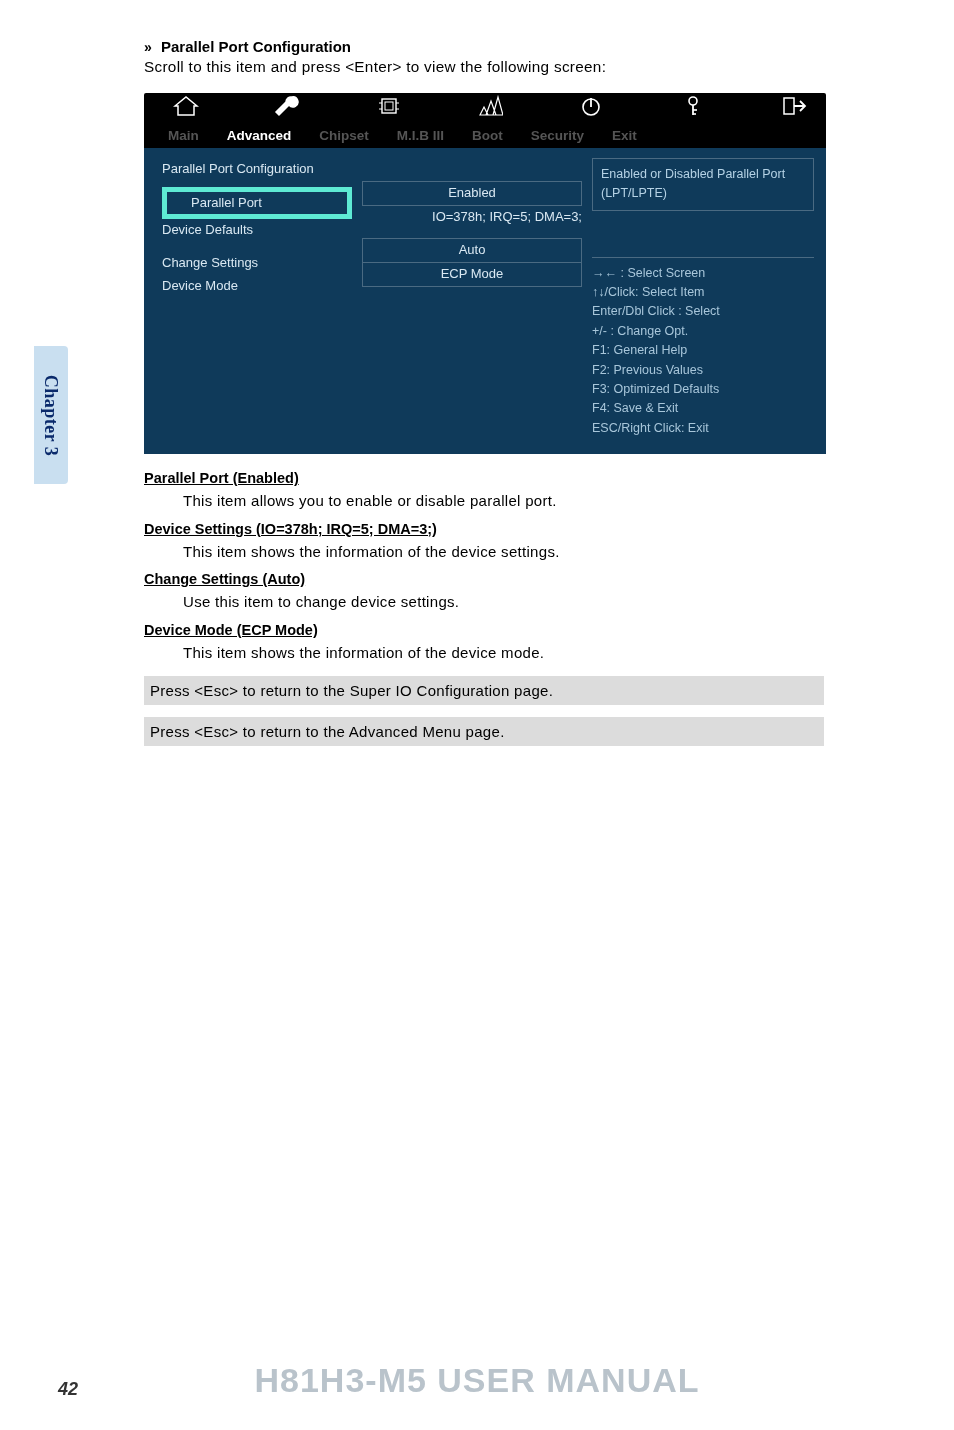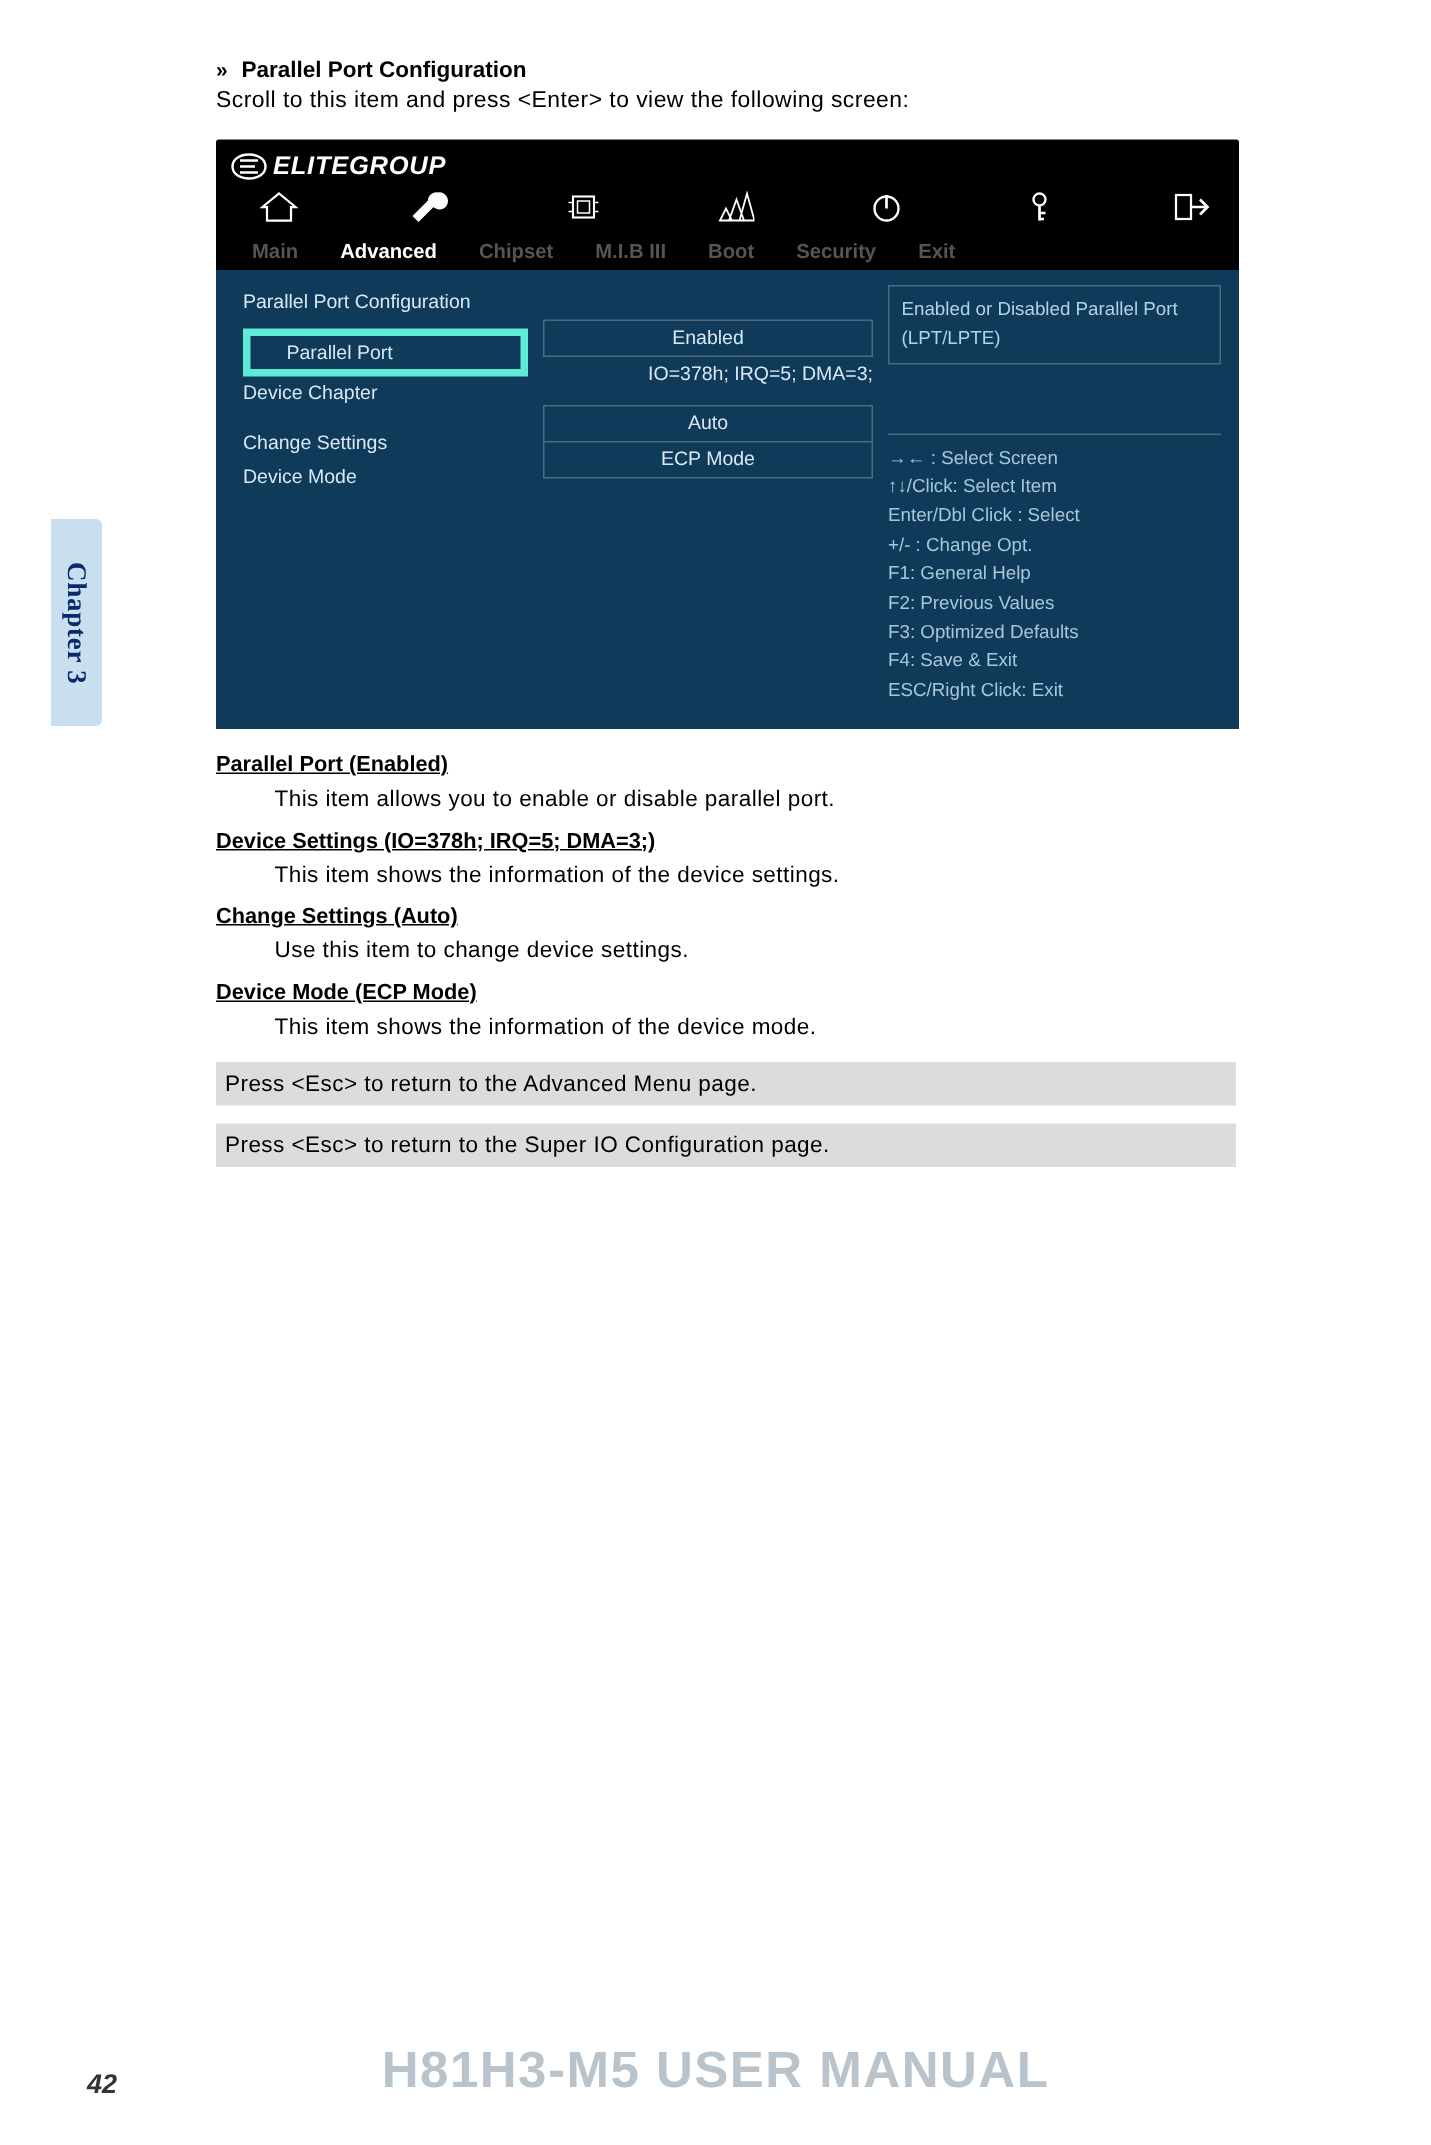--- a/index.html
+++ b/index.html
@@ -204,28 +204,20 @@
   <div class="content">
     <div>
       <span class="section-title">
         <span class="chevrons">»</span>
         <span>Parallel Port Configuration</span>
       </span>
     </div>
     <div class="body-text">Scroll to this item and press &lt;Enter&gt; to view the following screen:</div>
 
     <div class="bios-window">
-      <div class="bios-header-row">
-        <div class="logo-text">
-          <svg width="24" height="18" viewBox="0 0 24 18">
-              <path d="M1 9 C1 4 6 1 12 1 C18 1 23 4 23 9 C23 14 18 17 12 17 C6 17 1 14 1 9 Z M6 5 L18 5 M6 9 L16 9 M6 13 L18 13" stroke="#fff" stroke-width="1.6" fill="none"></path>
-            </svg>
-          <span>ELITEGROUP</span>
-        </div>
-      </div>
       <div class="icon-row">
         <div class="icon-cell">
           <svg width="26" height="22" viewBox="0 0 26 22">
               <path d="M2 11 L13 2 L24 11 L21 11 L21 20 L5 20 L5 11 Z" stroke="#fff" stroke-width="1.5" fill="none"></path>
             </svg>
         </div>
         <div class="icon-cell">
           <svg width="26" height="22" viewBox="0 0 26 22">
               <path d="M18 2 a5 5 0 1 1 -3 8 L5 20 L2 17 L12 7 a5 5 0 0 1 6 -5 Z" stroke="#fff" stroke-width="1.5" fill="#fff"></path>
             </svg>
@@ -273,21 +265,21 @@
         <div class="tab-item">M.I.B III</div>
         <div class="tab-item">Boot</div>
         <div class="tab-item">Security</div>
         <div class="tab-item">Exit</div>
       </div>
       <div class="bios-body">
         <div class="bios-left">
           <div>Parallel Port Configuration</div>
           <div style="height:6px"></div>
           <div class="boxed-item">Parallel Port</div>
-          <div>Device Chapter</div>
+          <div>Device Defaults</div>
           <div style="height:10px"></div>
           <div>Change Settings</div>
           <div>Device Mode</div>
         </div>
         <div class="bios-center">
           <div style="height:23px"></div>
           <div class="bios-value-box">Enabled</div>
           <div style="text-align:right">IO=378h; IRQ=5; DMA=3;</div>
           <div style="height:10px"></div>
           <div class="bios-value-box">Auto</div>
@@ -316,22 +308,22 @@
 
     <div class="heading-ul">Device Settings (IO=378h; IRQ=5; DMA=3;)</div>
     <div class="sub-para">This item shows the information of the device settings.</div>
 
     <div class="heading-ul">Change Settings (Auto)</div>
     <div class="sub-para">Use this item to change device settings.</div>
 
     <div class="heading-ul">Device Mode (ECP Mode)</div>
     <div class="sub-para">This item shows the information of the device mode.</div>
 
+    <div class="gray-bar">Press &lt;Esc&gt; to return to the Super IO Configuration page.</div>
     <div class="gray-bar">Press &lt;Esc&gt; to return to the Advanced Menu page.</div>
-    <div class="gray-bar">Press &lt;Esc&gt; to return to the Super IO Configuration page.</div>
   </div>
 </div>
 
 <div class="chapter-tab">
   <div class="chapter-tab-text">Chapter 3</div>
 </div>
 
 <div class="footer">
   <div class="footer-title">H81H3-M5 USER MANUAL</div>
 </div>

